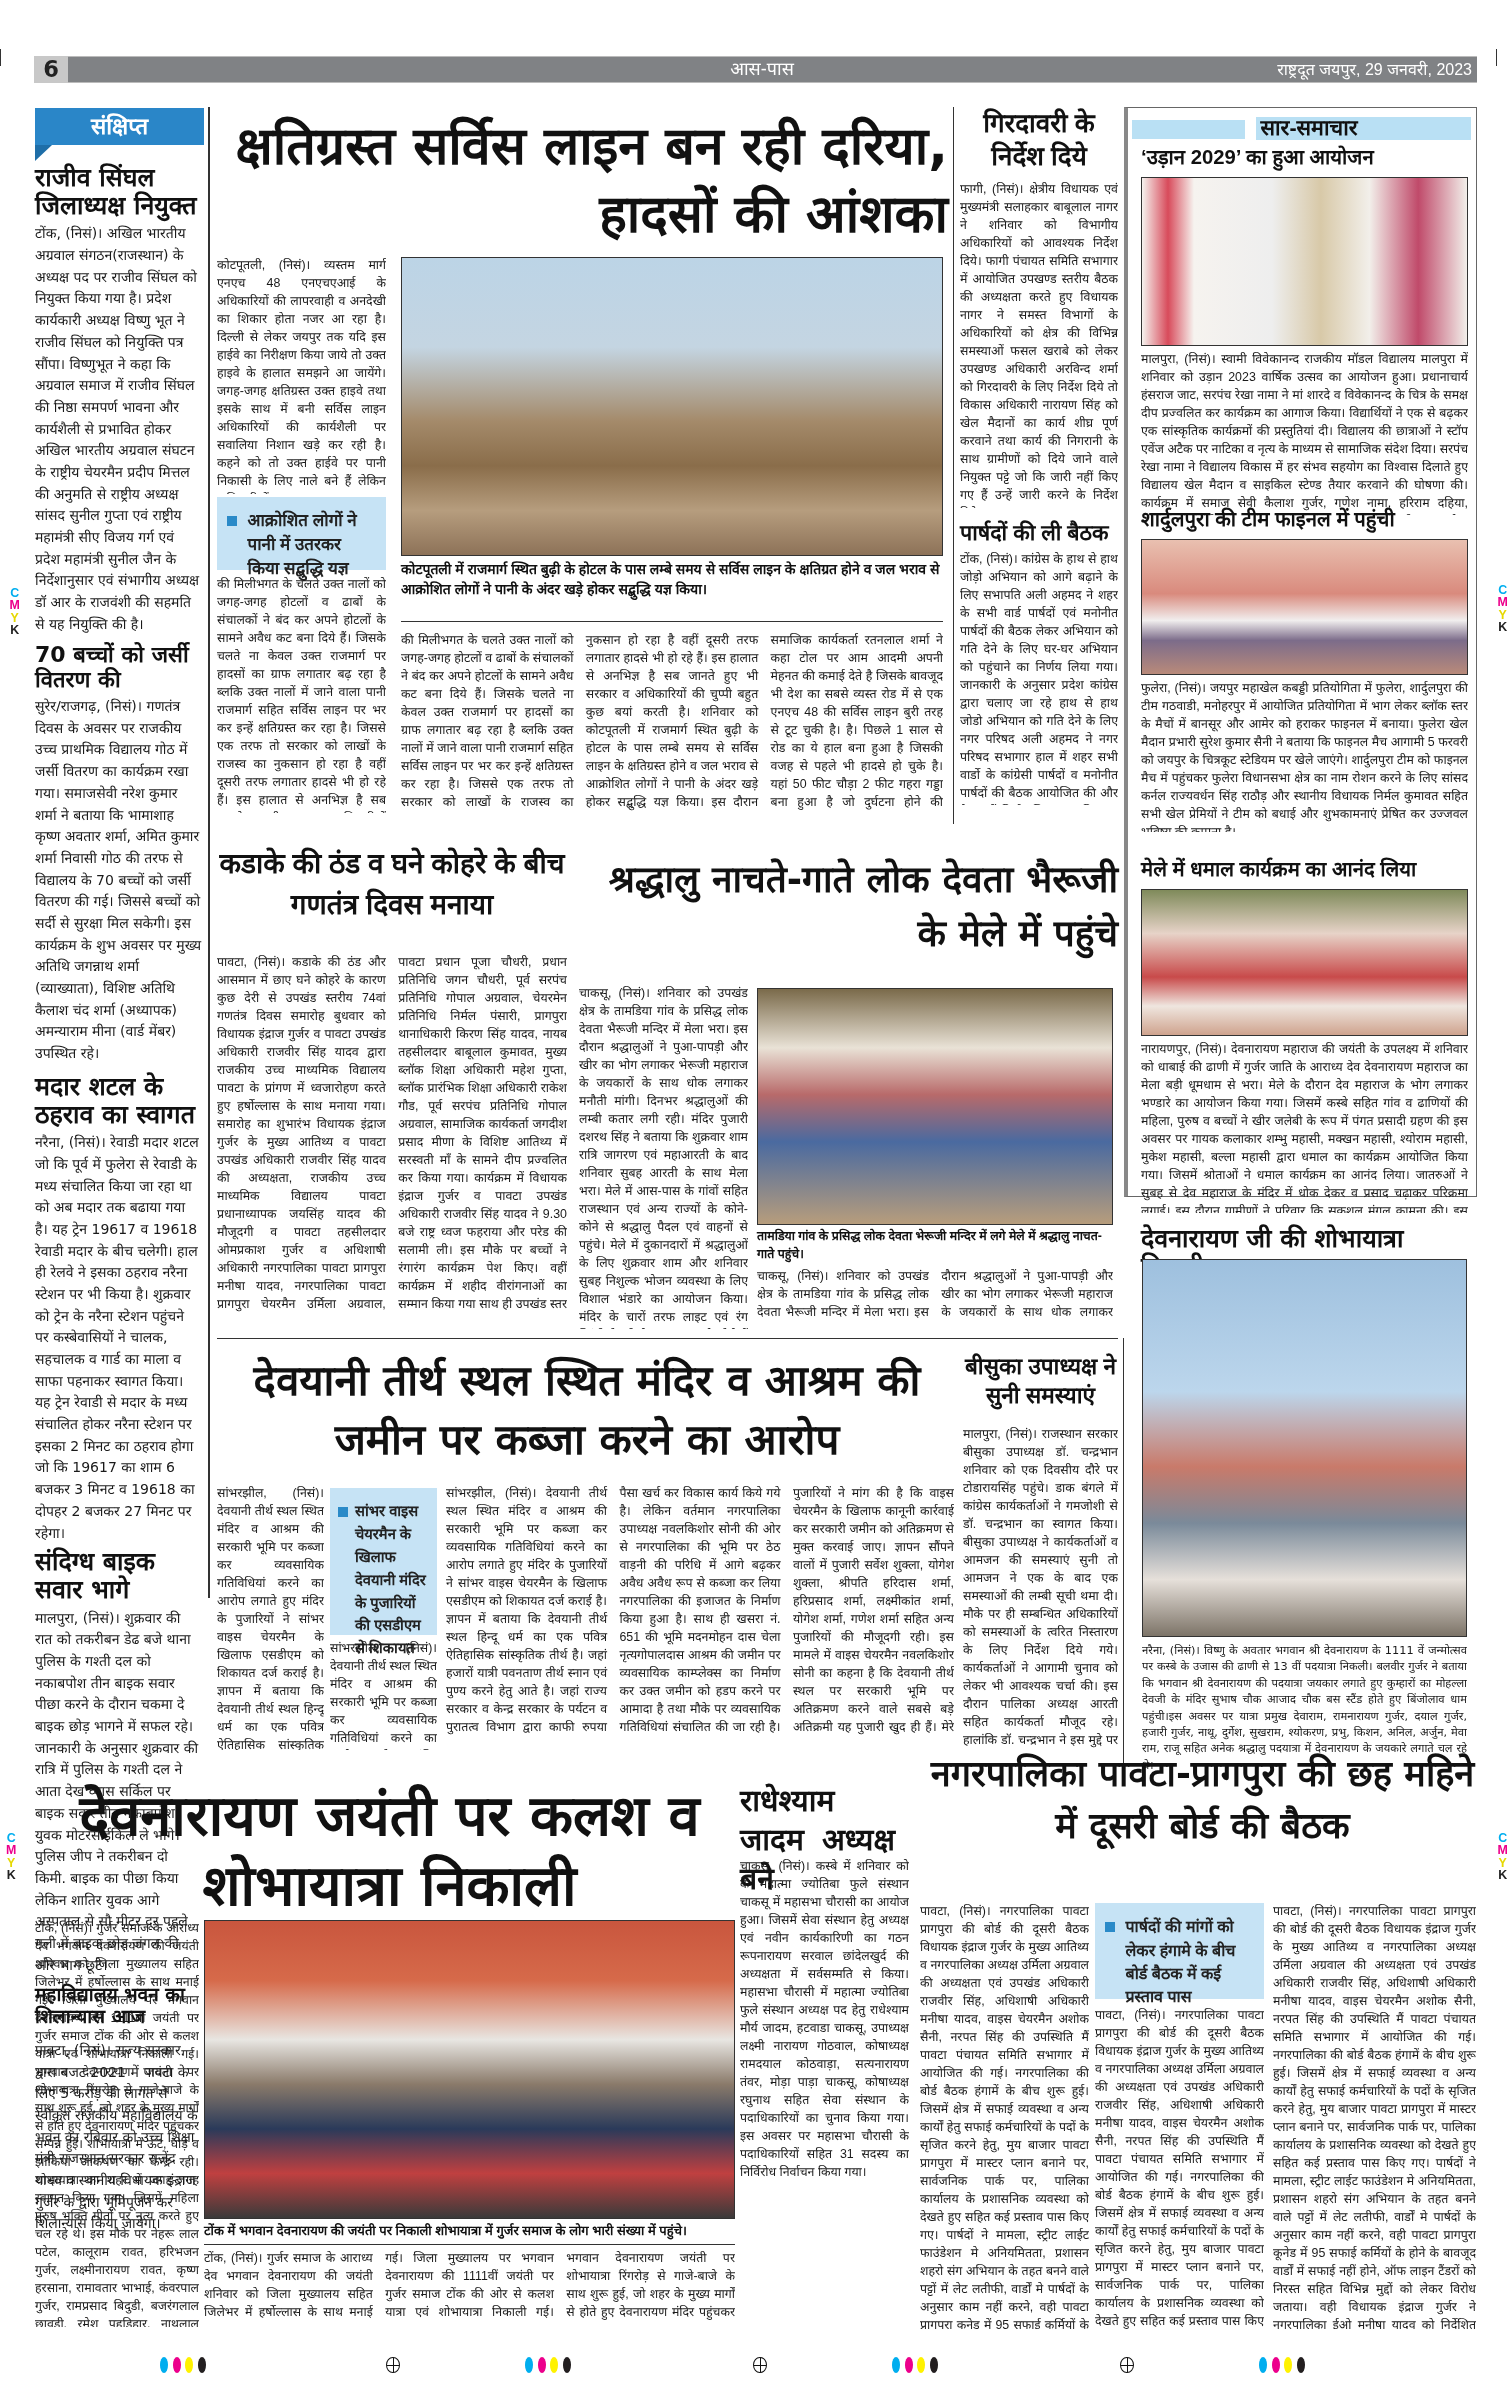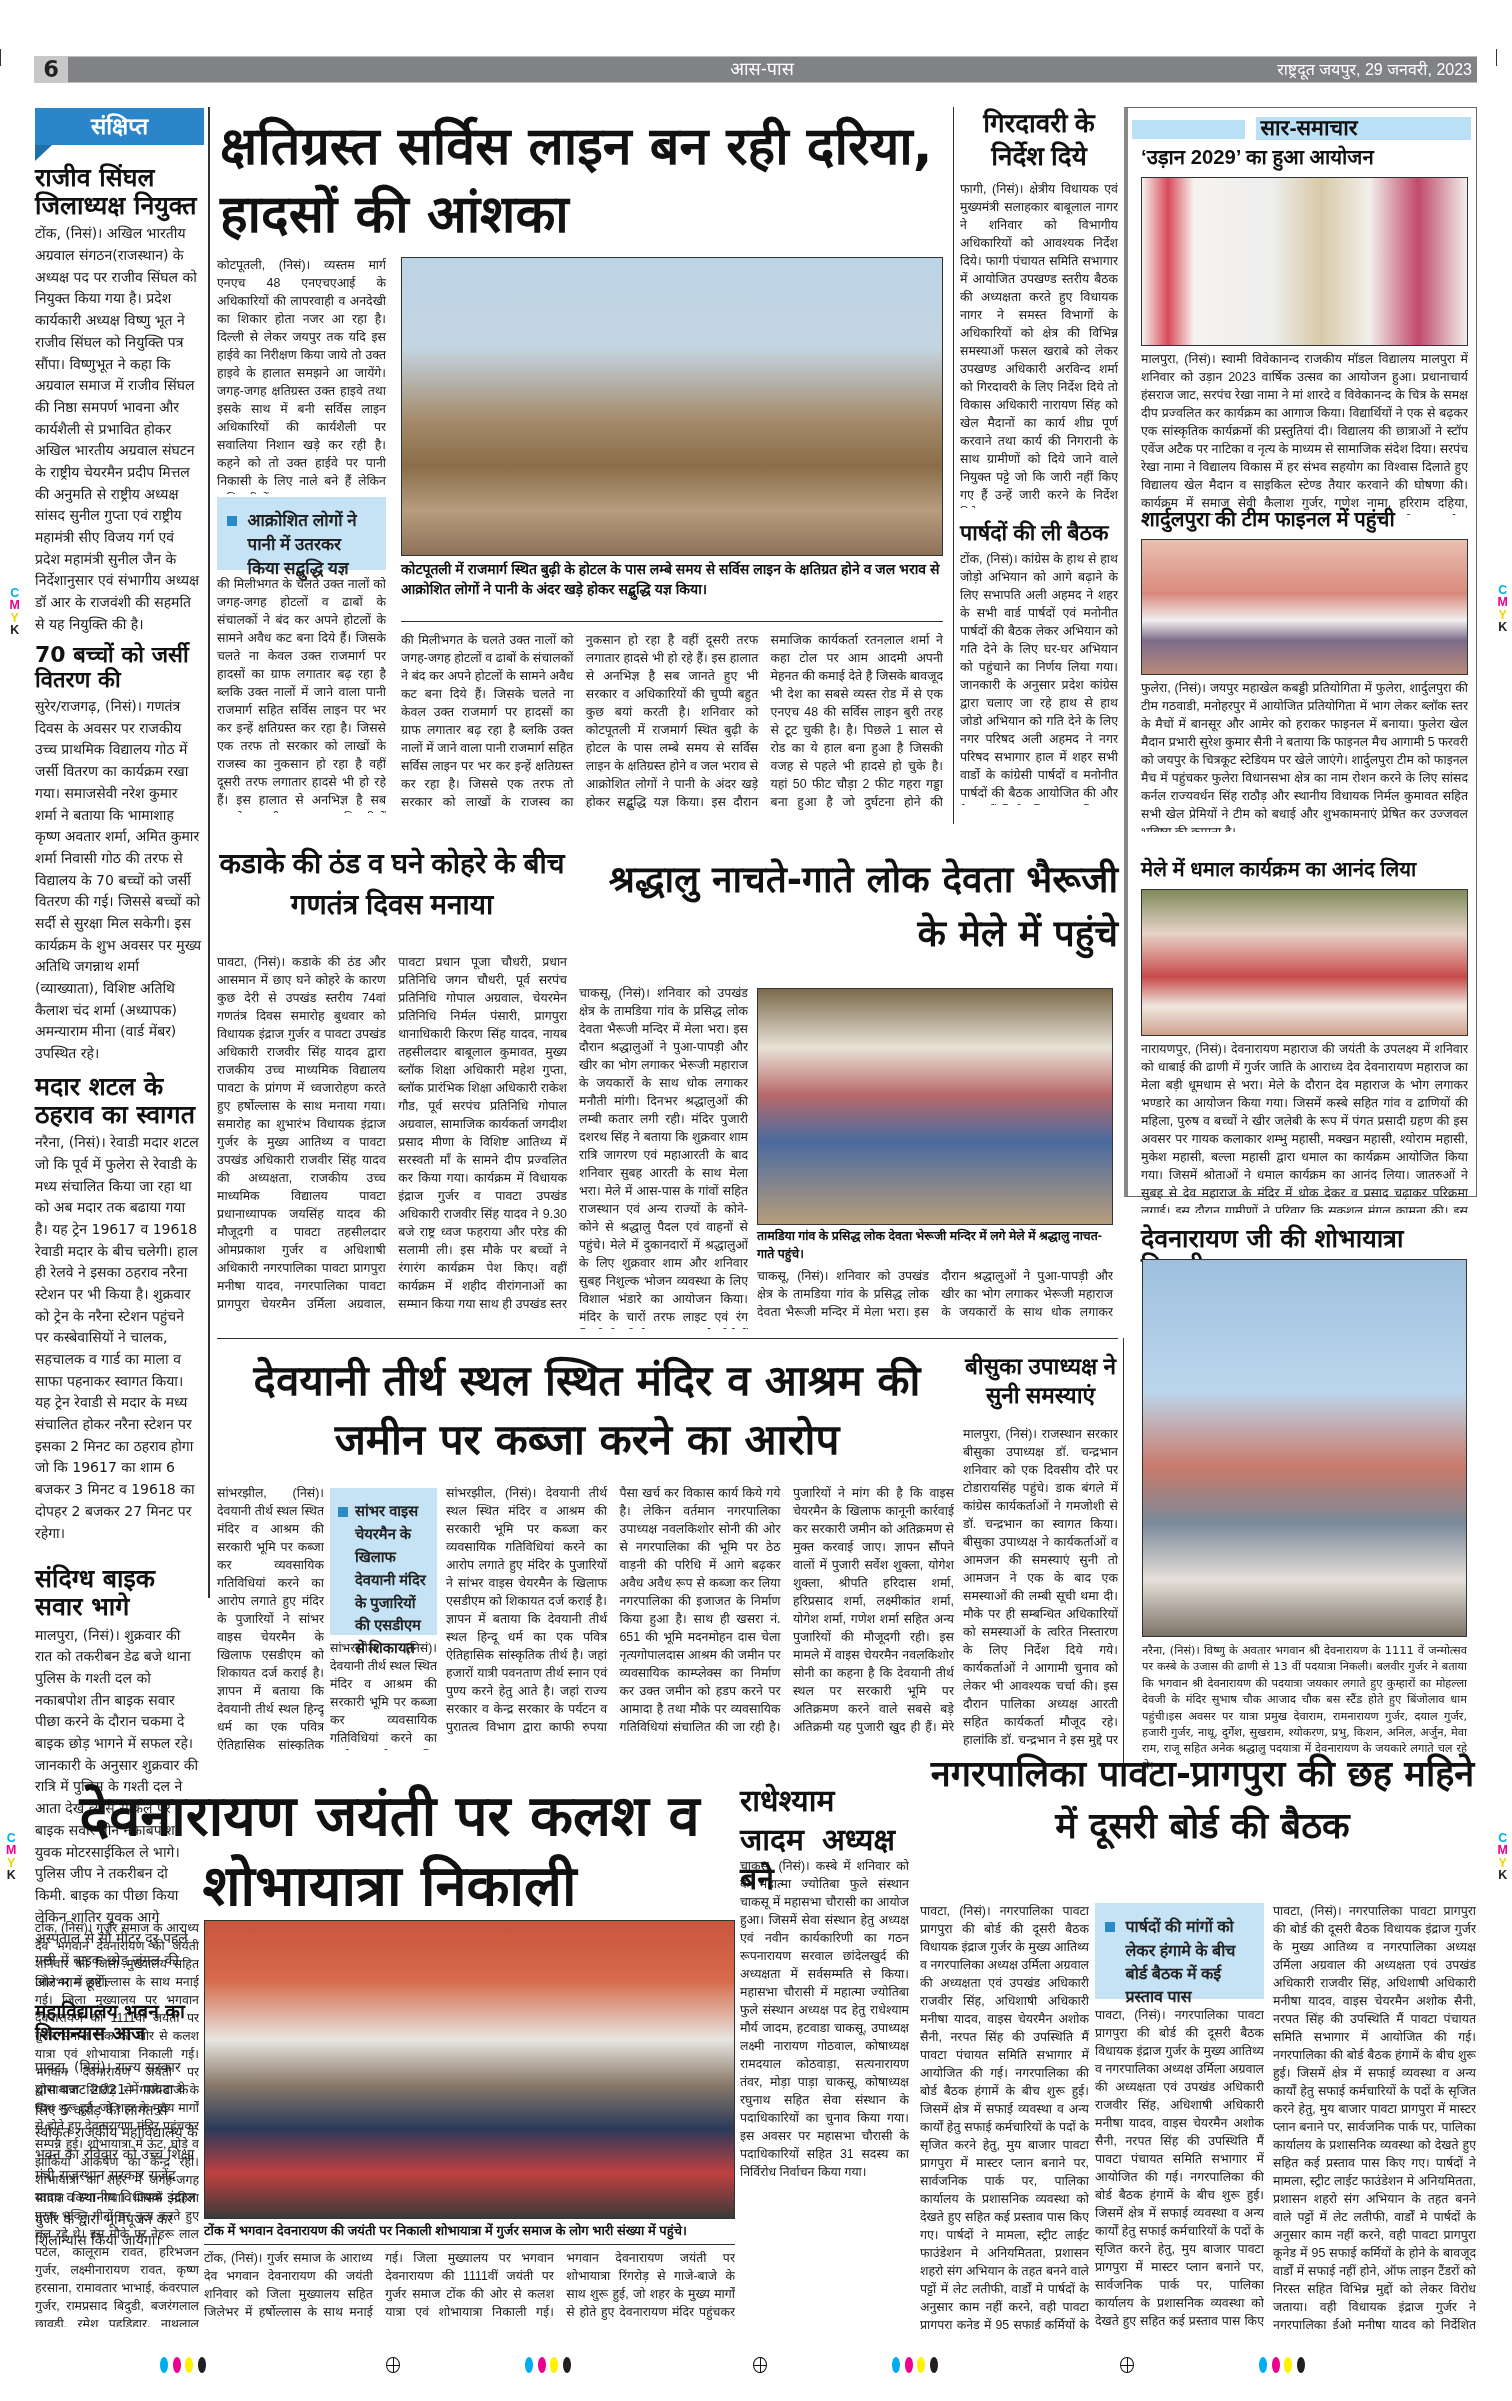--- a/index.html
+++ b/index.html
@@ -66,31 +66,31 @@
     <div class="body-lg" style="margin-top:3.4px">टोंक, (निसं)। अखिल भारतीय अग्रवाल संगठन(राजस्थान) के अध्यक्ष पद पर राजीव सिंघल को नियुक्त किया गया है। प्रदेश कार्यकारी अध्यक्ष विष्णु भूत ने राजीव सिंघल को नियुक्ति पत्र सौंपा। विष्णुभूत ने कहा कि अग्रवाल समाज में राजीव सिंघल की निष्ठा समपर्ण भावना और कार्यशैली से प्रभावित होकर अखिल भारतीय अग्रवाल संघटन के राष्ट्रीय चेयरमैन प्रदीप मित्तल की अनुमति से राष्ट्रीय अध्यक्ष सांसद सुनील गुप्ता एवं राष्ट्रीय महामंत्री सीए विजय गर्ग एवं प्रदेश महामंत्री सुनील जैन के निर्देशानुसार एवं संभागीय अध्यक्ष डॉ आर के राजवंशी की सहमति से यह नियुक्ति की है।</div>
   </div>
   <div style="margin-top:8px">
     <div class="hl" style="font-size:22px">70 बच्चों को जर्सी वितरण की</div>
     <div class="body-lg" style="margin-top:3.4px">सुरेर/राजगढ़, (निसं)। गणतंत्र दिवस के अवसर पर राजकीय उच्च प्राथमिक विद्यालय गोठ में जर्सी वितरण का कार्यक्रम रखा गया। समाजसेवी नरेश कुमार शर्मा ने बताया कि भामाशाह कृष्ण अवतार शर्मा, अमित कुमार शर्मा निवासी गोठ की तरफ से विद्यालय के 70 बच्चों को जर्सी वितरण की गई। जिससे बच्चों को सर्दी से सुरक्षा मिल सकेगी। इस कार्यक्रम के शुभ अवसर पर मुख्य अतिथि जगन्नाथ शर्मा (व्याख्याता), विशिष्ट अतिथि कैलाश चंद शर्मा (अध्यापक) अमन्याराम मीना (वार्ड मेंबर) उपस्थित रहे।</div>
   </div>
   <div style="margin-top:8px">
     <div class="hl" style="font-size:25px">मदार शटल के ठहराव का स्वागत</div>
     <div class="body-lg" style="margin-top:3.4px">नरैना, (निसं)। रेवाडी मदार शटल जो कि पूर्व में फुलेरा से रेवाडी के मध्य संचालित किया जा रहा था को अब मदार तक बढाया गया है। यह ट्रेन 19617 व 19618 रेवाडी मदार के बीच चलेगी। हाल ही रेलवे ने इसका ठहराव नरैना स्टेशन पर भी किया है। शुक्रवार को ट्रेन के नरैना स्टेशन पहुंचने पर कस्बेवासियों ने चालक, सहचालक व गार्ड का माला व साफा पहनाकर स्वागत किया। यह ट्रेन रेवाडी से मदार के मध्य संचालित होकर नरैना स्टेशन पर इसका 2 मिनट का ठहराव होगा जो कि 19617 का शाम 6 बजकर 3 मिनट व 19618 का दोपहर 2 बजकर 27 मिनट पर रहेगा।</div>
   </div>
-  <div style="margin-top:21px">
+  <div style="margin-top:4px">
     <div class="hl" style="font-size:25px">संदिग्ध बाइक सवार भागे</div>
     <div class="body-lg" style="margin-top:3.4px">मालपुरा, (निसं)। शुक्रवार की रात को तकरीबन डेढ बजे थाना पुलिस के गश्ती दल को नकाबपोश तीन बाइक सवार पीछा करने के दौरान चकमा दे बाइक छोड़ भागने में सफल रहे। जानकारी के अनुसार शुक्रवार की रात्रि में पुलिस के गश्ती दल ने आता देख व्यास सर्किल पर बाइक सवार तीन नकाबपोश युवक मोटरसाईकिल ले भागे। पुलिस जीप ने तकरीबन दो किमी. बाइक का पीछा किया लेकिन शातिर युवक आगे अस्पताल से सौ मीटर दूर पहले गली में बाइक छोड़ जंगल की ओर भाग छूटे।</div>
   </div>
   <div style="margin-top:8px">
     <div class="hl" style="font-size:19px">महाविद्यालय भवन का शिलान्यास आज</div>
     <div class="body-lg" style="margin-top:13px">पावटा, (निसं)। राज्य सरकार द्वारा बजट 2021 में पावटा के लिए 5 करोड़ की लागत से स्वीकृत राजकीय महाविद्यालय के भवन का रविवार को उच्च शिक्षा मंत्री राजस्थान सरकार राजेंद्र यादव व स्थानीय विधायक इंद्राज गुर्जर के द्वारा भूमिपूजन कर शिलान्यास किया जायेगा।</div>
   </div>
 </div>
 
-<div class="abs hl" style="left:220px;top:113px;width:728px;font-size:52px;text-align:left;line-height:1.3">क्षतिग्रस्त सर्विस लाइन बन रही दरिया, हादसों की आंशका</div>
+<div class="abs hl" style="left:220px;top:113px;width:728px;font-size:52px;text-align:right;line-height:1.3">क्षतिग्रस्त सर्विस लाइन बन रही दरिया, हादसों की आंशका</div>
 
 <div class="abs body" style="left:217px;top:257px;width:169px;height:237px;overflow:hidden">कोटपूतली, (निसं)। व्यस्तम मार्ग एनएच 48 एनएचएआई के अधिकारियों की लापरवाही व अनदेखी का शिकार होता नजर आ रहा है। दिल्ली से लेकर जयपुर तक यदि इस हाईवे का निरीक्षण किया जाये तो उक्त हाइवे के हालात समझने आ जायेंगे। जगह-जगह क्षतिग्रस्त उक्त हाइवे तथा इसके साथ में बनी सर्विस लाइन अधिकारियों की कार्यशैली पर सवालिया निशान खड़े कर रही है। कहने को तो उक्त हाईवे पर पानी निकासी के लिए नाले बने हैं लेकिन अधिकारियों</div>
 <div class="callout" style="left:217px;top:497px;width:169px;height:73px;font-size:17px;line-height:1.4">
   <span class="sq"></span>
   <span>आक्रोशित लोगों ने पानी में उतरकर किया सद्बुद्धि यज्ञ</span>
 </div>
 <div class="abs body" style="left:217px;top:576px;width:169px;height:237px;overflow:hidden">की मिलीभगत के चलते उक्त नालों को जगह-जगह होटलों व ढाबों के संचालकों ने बंद कर अपने होटलों के सामने अवैध कट बना दिये हैं। जिसके चलते ना केवल उक्त राजमार्ग पर हादसों का ग्राफ लगातार बढ़ रहा है ब्लकि उक्त नालों में जाने वाला पानी राजमार्ग सहित सर्विस लाइन पर भर कर इन्हें क्षतिग्रस्त कर रहा है। जिससे एक तरफ तो सरकार को लाखों के राजस्व का नुकसान हो रहा है वहीं दूसरी तरफ लगातार हादसे भी हो रहे हैं। इस हालात से अनभिज्ञ है सब जानते हुए भी सरकार व अधिकारियों की चुप्पी बहुत कुछ बयां करती है। शनिवार को कोटपूतली में राजमार्ग स्थित बुढ़ी के होटल के पास लम्बे समय से सर्विस लाइन के क्षतिग्रस्त होने व जल भराव से आक्रोशित लोगों ने पानी के अंदर खड़े होकर सद्बुद्धि यज्ञ किया। इस दौरान समाजिक कार्यकर्ता रतनलाल शर्मा ने कहा टोल पर आम आदमी अपनी मेहनत की कमाई देते है जिसके बावजूद भी देश का सबसे व्यस्त रोड में से एक एनएच 48 की सर्विस लाइन बुरी तरह से टूट चुकी है। है। पिछले 1 साल से रोड का ये हाल बना हुआ है जिसकी वजह से पहले भी हादसे हो चुके है। यहां 50 फीट चौड़ा 2 फीट गहरा गड्डा बना हुआ है जो दुर्घटना होने की संभावना को बनाता है। इस दौरान आचार्य महेश कुमार शर्मा, नरेश, प्रवीण शर्मा, विक्रम शर्मा, जगदीश रावत, रोशन सैनी, धनश्याम, कालूराम, रामलोटन, नंदू, करण, सुभाष, दुलीचंद, दिलीप व देवेंद्र सहित अन्य लोग मौजूद थे।</div>
 
 <div class="photo ph-road" style="left:401px;top:257px;width:542px;height:299px"></div>
 <div class="caption" style="left:401px;top:559px;width:542px">कोटपूतली में राजमार्ग स्थित बुढ़ी के होटल के पास लम्बे समय से सर्विस लाइन के क्षतिग्रत होने व जल भराव से आक्रोशित लोगों ने पानी के अंदर खड़े होकर सद्बुद्धि यज्ञ किया।</div>

